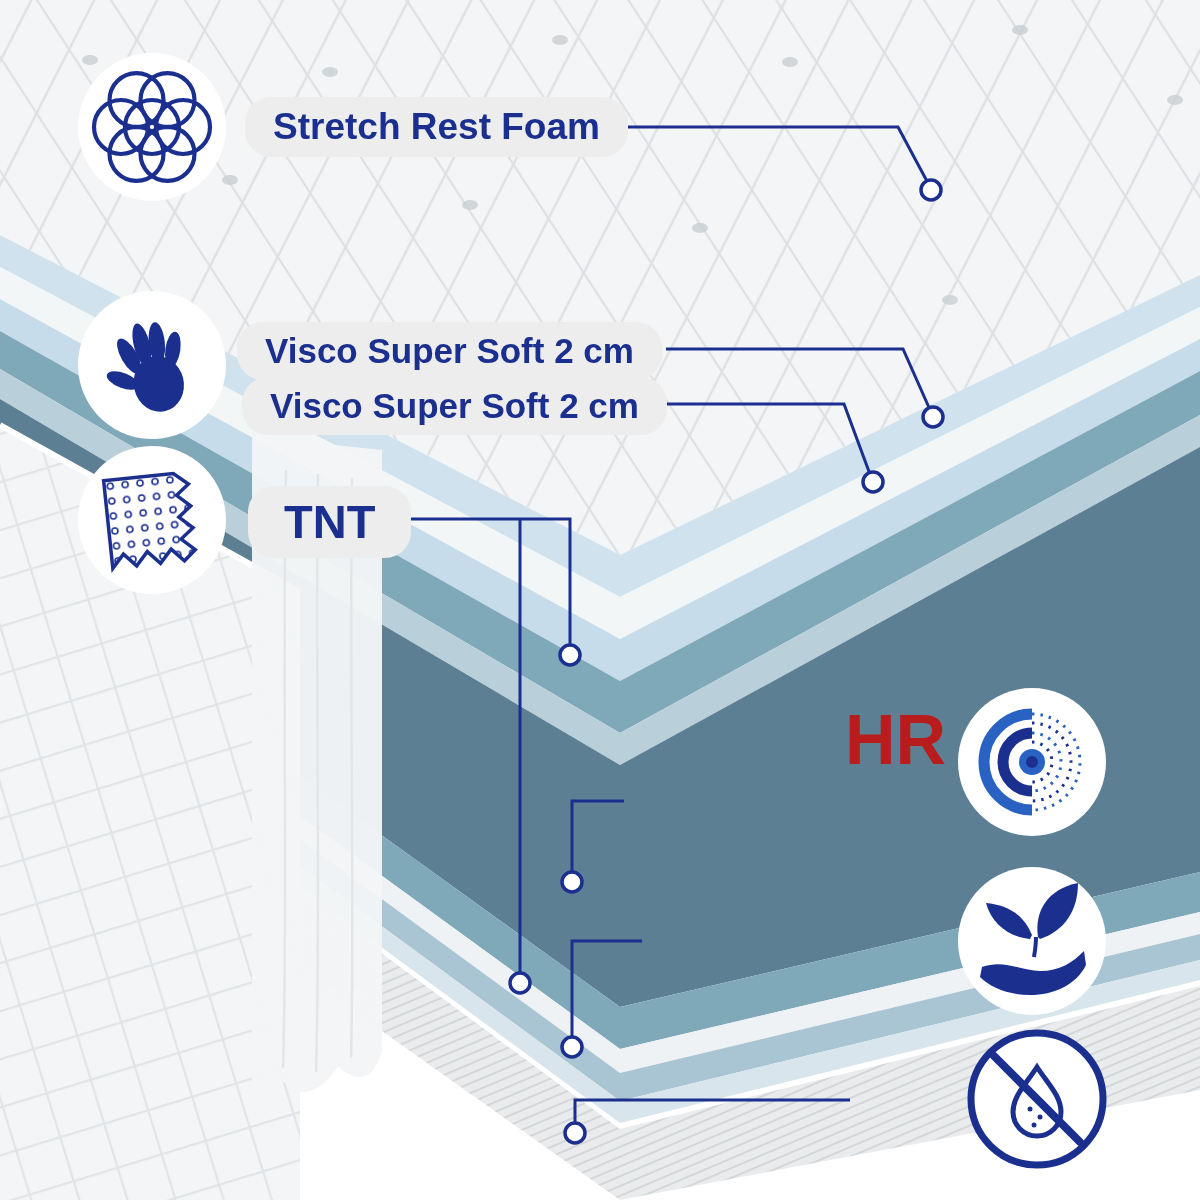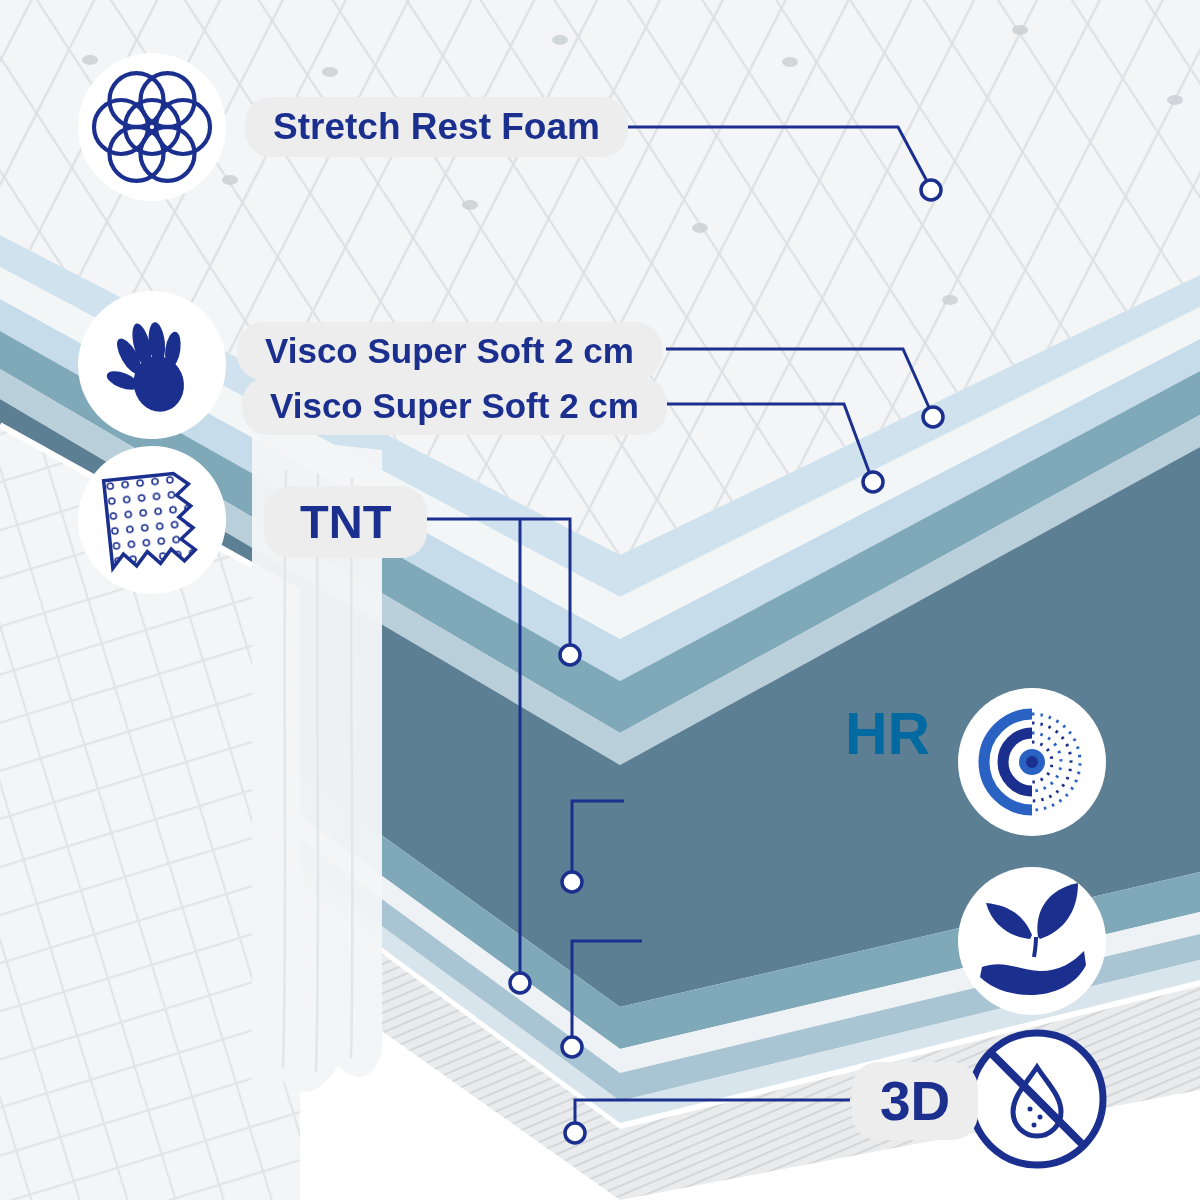--- a/index.html
+++ b/index.html
@@ -1,21 +1,21 @@
 <!DOCTYPE html>
 <html><head>
 <meta charset="utf-8">
 <style>
   html,body{margin:0;padding:0;background:#fff;}
   .canvas{position:relative;width:1200px;height:1200px;background:#ffffff;overflow:hidden;
           font-family:"Liberation Sans",sans-serif;}
   svg.scene{position:absolute;left:0;top:0;}
   .pill{position:absolute;background:#ededee;border-radius:26px;padding:8px 28px;
         font-weight:bold;color:#1b2f8f;white-space:nowrap;line-height:1.2;}
-  .hr-title{position:absolute;font-weight:bold;color:#0369a1;font-size:59px;line-height:1;text-align:right;}
+  .hr-title{position:absolute;font-weight:bold;color:#b91c1c;font-size:70px;line-height:1;text-align:right;}
 </style>
 </head>
 <body>
 
 <div class="canvas">
 
   <svg class="scene" width="1200" height="1200" viewBox="0 0 1200 1200">
     <defs>
       <pattern id="q1" width="56" height="56" patternUnits="userSpaceOnUse" patternTransform="rotate(27)">
         <line x1="28" y1="0" x2="28" y2="56" stroke="#dde1e4" stroke-width="2.4"></line>
@@ -157,21 +157,20 @@
       <line x1="-43" y1="-43" x2="43" y2="43" stroke="#1b2f8f" stroke-width="8" stroke-linecap="round"></line>
     </g>
   </svg>
 
   <div class="pill" style="left:245px;top:97px;font-size:37px">Stretch Rest Foam</div>
 
   <div class="pill" style="left:237px;top:322px;font-size:35px">Visco Super Soft 2 cm</div>
 
   <div class="pill" style="left:242px;top:377px;font-size:35px">Visco Super Soft 2 cm</div>
 
-  <div class="pill" style="left:264px;top:486px;font-size:47px;padding:8px 36px">TNT</div>
+  <div class="pill" style="left:248px;top:486px;font-size:47px;padding:8px 36px">TNT</div>
 
   <div class="hr-title" style="left:845px;top:705px">HR</div>
 
 
 
-  <div class="pill" style="left:852px;top:1062px;font-size:55px;padding:6px 28px">3D</div>
 
 </div>
 
 </body></html>

